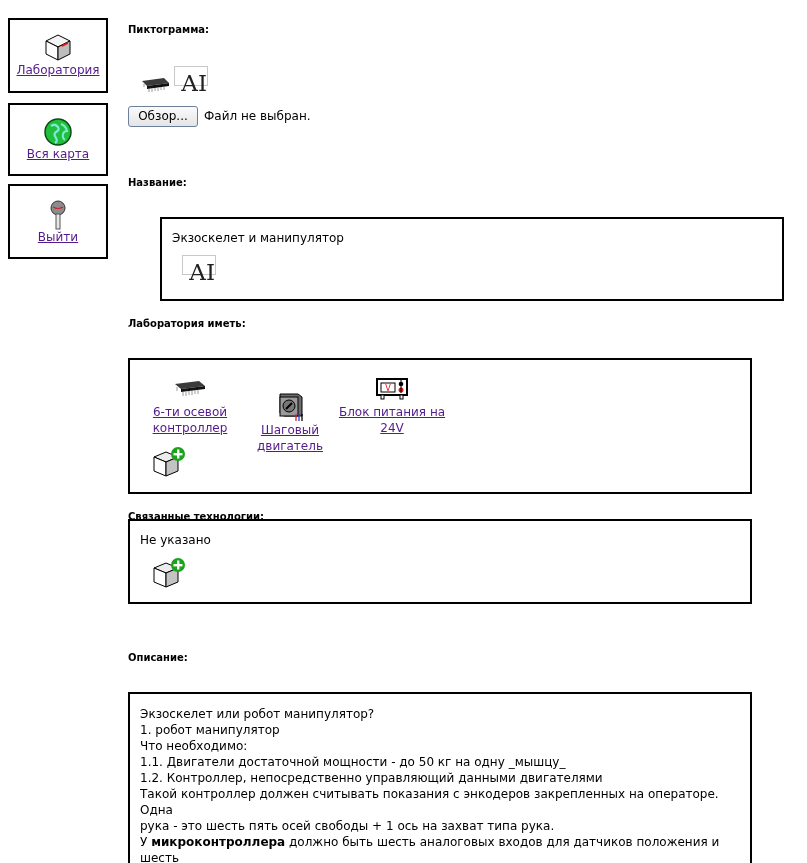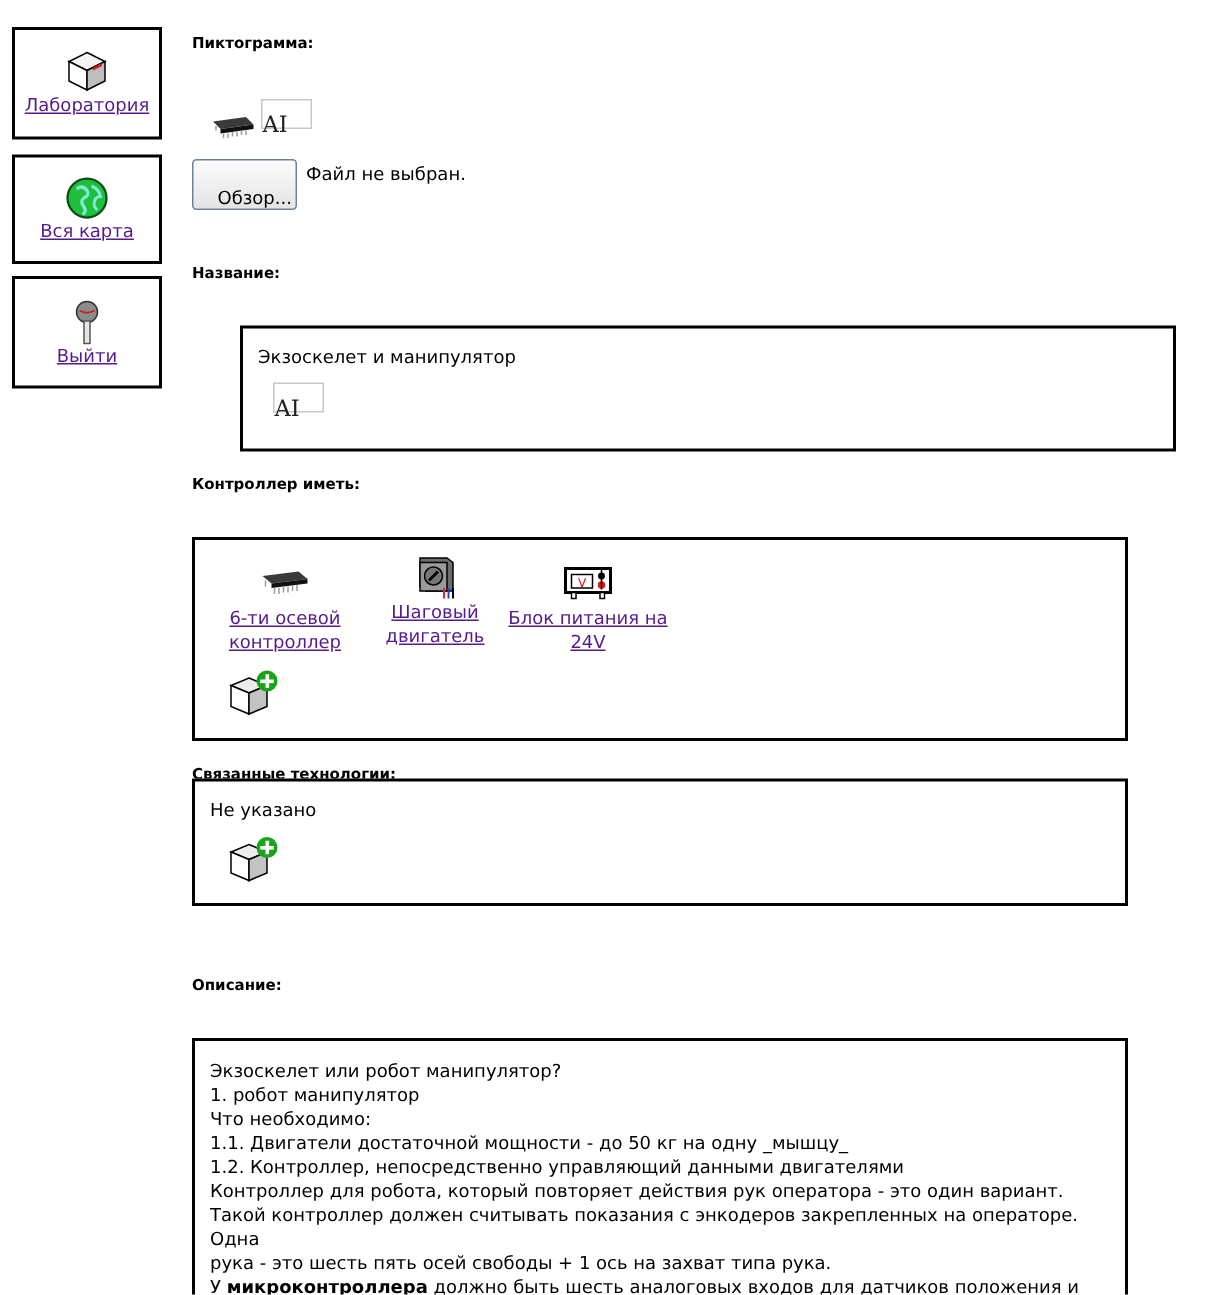--- a/index.html
+++ b/index.html
@@ -24,29 +24,29 @@
   .h { position: absolute; left: 0; font-weight: bold; font-size: 10px; }
   .box {
     position: absolute; left: 0; width: 620px;
     border: 2px solid #000; background: #fff;
   }
   .box .txt { position: absolute; left: 10px; font-size: 12px; }
   .ai-edit {
     position: absolute; width: 34px; height: 20px;
     border: 1px solid #c8c8c8; background: #fff;
     font-family: "DejaVu Serif", "Liberation Serif", serif;
-    font-size: 15px; line-height: 32px; text-align: left; color: #222;
+    font-size: 23px; line-height: 32px; text-align: right; color: #222;
     box-sizing: border-box; cursor: pointer;
   }
   .browse-btn {
     position: absolute; left: 0; top: 106px; width: 70px; height: 21px;
     border: 1px solid #6e7f99; border-radius: 3px;
     background: linear-gradient(#fbfbfb, #e4e4e4);
     font-family: "DejaVu Sans", sans-serif; font-size: 12px;
-    line-height: 19px; text-align: center; padding: 16px; box-sizing: border-box;
+    line-height: 19px; text-align: center; padding: 0; box-sizing: border-box;
     cursor: pointer;
   }
   .file-status { position: absolute; left: 76px; top: 109px; font-size: 12px; }
 
   .req-item { position: absolute; text-align: center; font-size: 12px; line-height: 16px; }
   .req-item .lnk { display: block; }
 
   .desc {
     position: absolute; left: 10px; top: 12px; width: 600px;
     font-size: 12px; line-height: 16px;
@@ -103,40 +103,40 @@
   <div class="ai-edit" style="left:46px;top:66px;">AI</div>
   <button class="browse-btn">Обзор...</button>
   <span class="file-status">Файл не выбран.</span>
 
   <div class="h" style="top:177px;">Название:</div>
   <div class="box" style="top:217px;height:80px;margin-left:32px;">
     <span class="txt" style="top:12px;">Экзоскелет и манипулятор</span>
     <div class="ai-edit" style="left:20px;top:36px;">AI</div>
   </div>
 
-  <div class="h" style="top:318px;">Контроллер иметь:</div>
+  <div class="h" style="top:318px;">Лаборатория иметь:</div>
   <div class="box" style="top:358px;height:132px;">
     <div class="req-item" style="left:12px;top:14px;width:96px;">
       <svg width="34" height="20" viewBox="0 0 34 20" style="display:block;margin:4px auto 6px;">
         <polygon points="2,6 26,3 32,8 8,11" fill="#3a3a3a"></polygon>
         <polygon points="8,11 32,8 32,11 8,14" fill="#111"></polygon>
         <g stroke="#9a9a9a" stroke-width="1">
           <line x1="10" y1="14" x2="10" y2="18"></line>
             <line x1="13" y1="14" x2="13" y2="18"></line>
           <line x1="16" y1="13" x2="16" y2="17"></line>
             <line x1="19" y1="13" x2="19" y2="17"></line>
           <line x1="22" y1="12" x2="22" y2="16"></line>
             <line x1="25" y1="12" x2="25" y2="16"></line>
           <line x1="4" y1="9" x2="4" y2="13"></line>
         </g>
       </svg>
       <a class="lnk">6-ти осевой</a>
       <a class="lnk">контроллер</a>
     </div>
-    <div class="req-item" style="left:112px;top:10px;width:96px;">
+    <div class="req-item" style="left:112px;top:32px;width:96px;">
       <svg width="32" height="30" viewBox="0 0 32 30" style="display:block;margin:0 auto 0;">
         <polygon points="6,2 24,2 28,5 28,24 10,24 6,21" fill="#6d6d6d" stroke="#000" stroke-width="1"></polygon>
         <rect x="6" y="5" width="18" height="19" fill="#9a9a9a" stroke="#000" stroke-width="1"></rect>
         <circle cx="15" cy="14" r="6" fill="#777" stroke="#000" stroke-width="1"></circle>
         <line x1="12" y1="17" x2="18" y2="11" stroke="#000" stroke-width="2"></line>
         <line x1="22" y1="22" x2="22" y2="29" stroke="#e52020" stroke-width="1.3"></line>
         <line x1="25" y1="22" x2="25" y2="29" stroke="#2a3fd6" stroke-width="1.3"></line>
         <line x1="28" y1="22" x2="28" y2="29" stroke="#000" stroke-width="1.3"></line>
       </svg>
       <a class="lnk">Шаговый</a>
@@ -180,21 +180,20 @@
   </div>
 
   <div class="h" style="top:652px;">Описание:</div>
   <div class="box" style="top:692px;height:190px;">
     <div class="desc">
       <p>Экзоскелет или робот манипулятор?</p>
       <p>1. робот манипулятор</p>
       <p>Что необходимо:</p>
       <p>1.1. Двигатели достаточной мощности - до 50 кг на одну _мышцу_</p>
       <p>1.2. Контроллер, непосредственно управляющий данными двигателями</p>
-      <p>Контроллер для робота, который повторяет действия рук оператора - это один вариант.</p>
       <p>Такой контроллер должен считывать показания с энкодеров закрепленных на операторе. Одна</p>
       <p>рука - это шесть пять осей свободы + 1 ось на захват типа рука.</p>
       <p><span>У </span><b>микроконтроллера</b><span> должно быть шесть аналоговых входов для датчиков положения и шесть</span></p>
 
     </div>
   </div>
 
 </div>
 
 </body></html>

